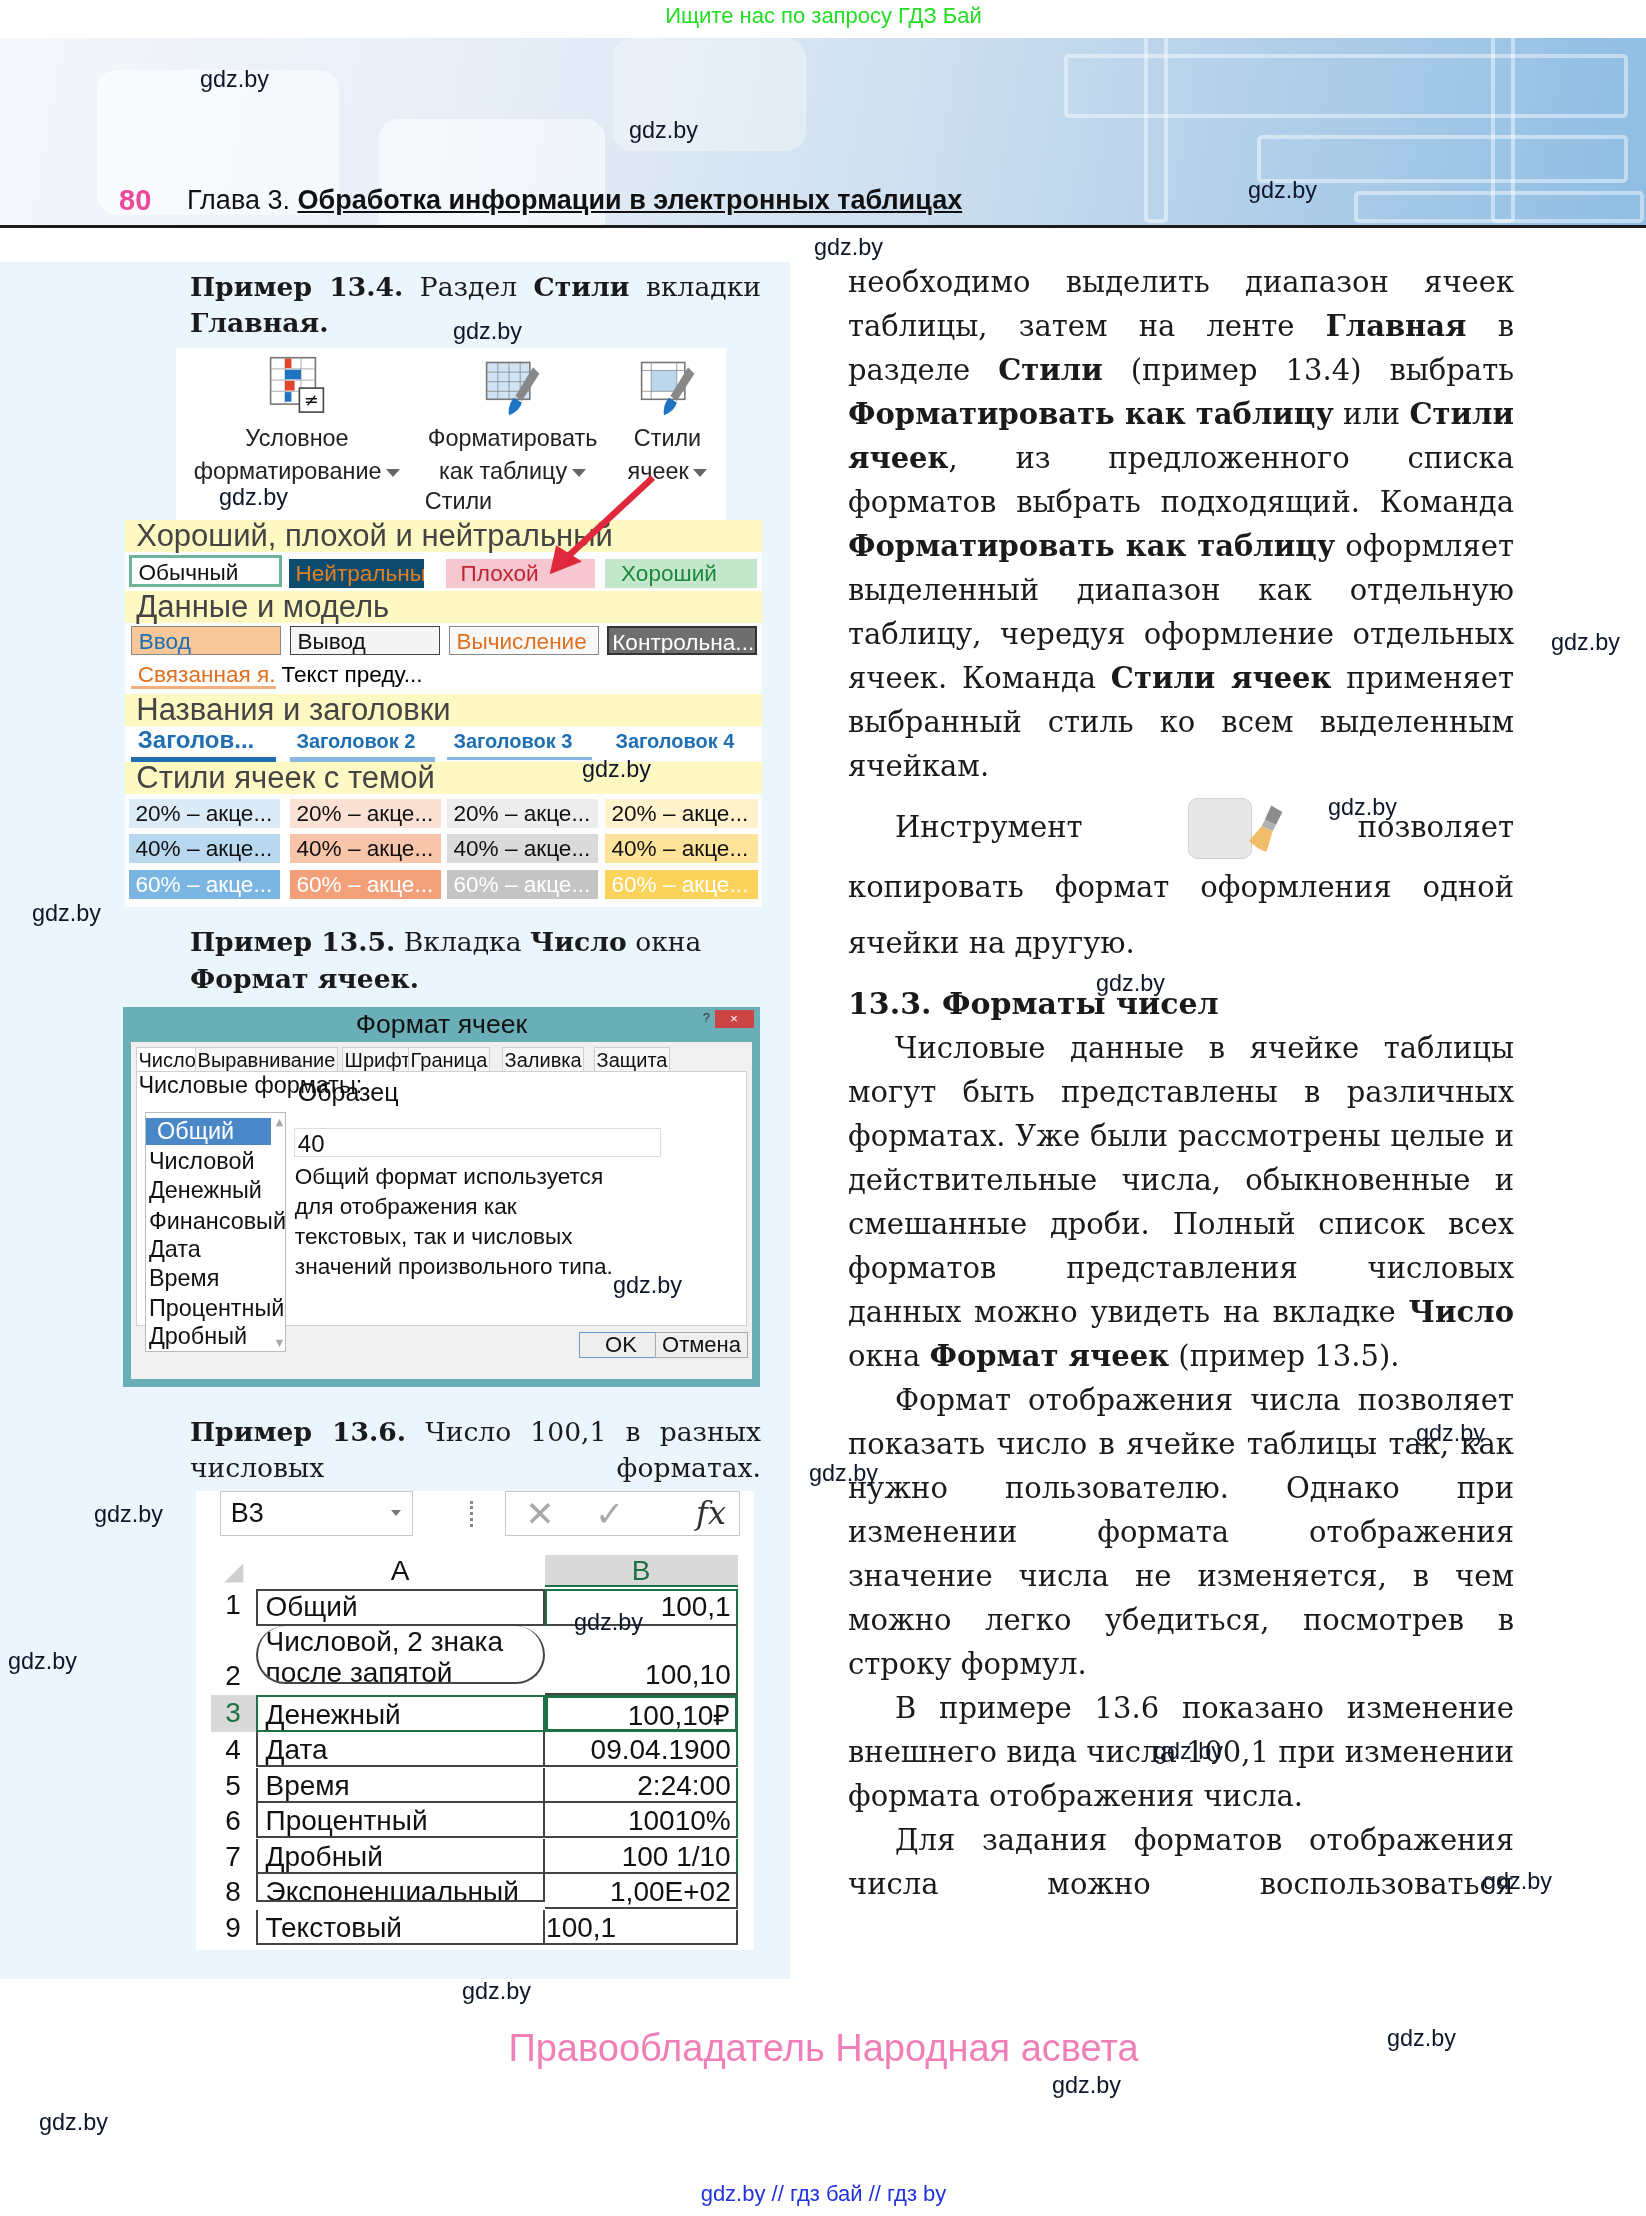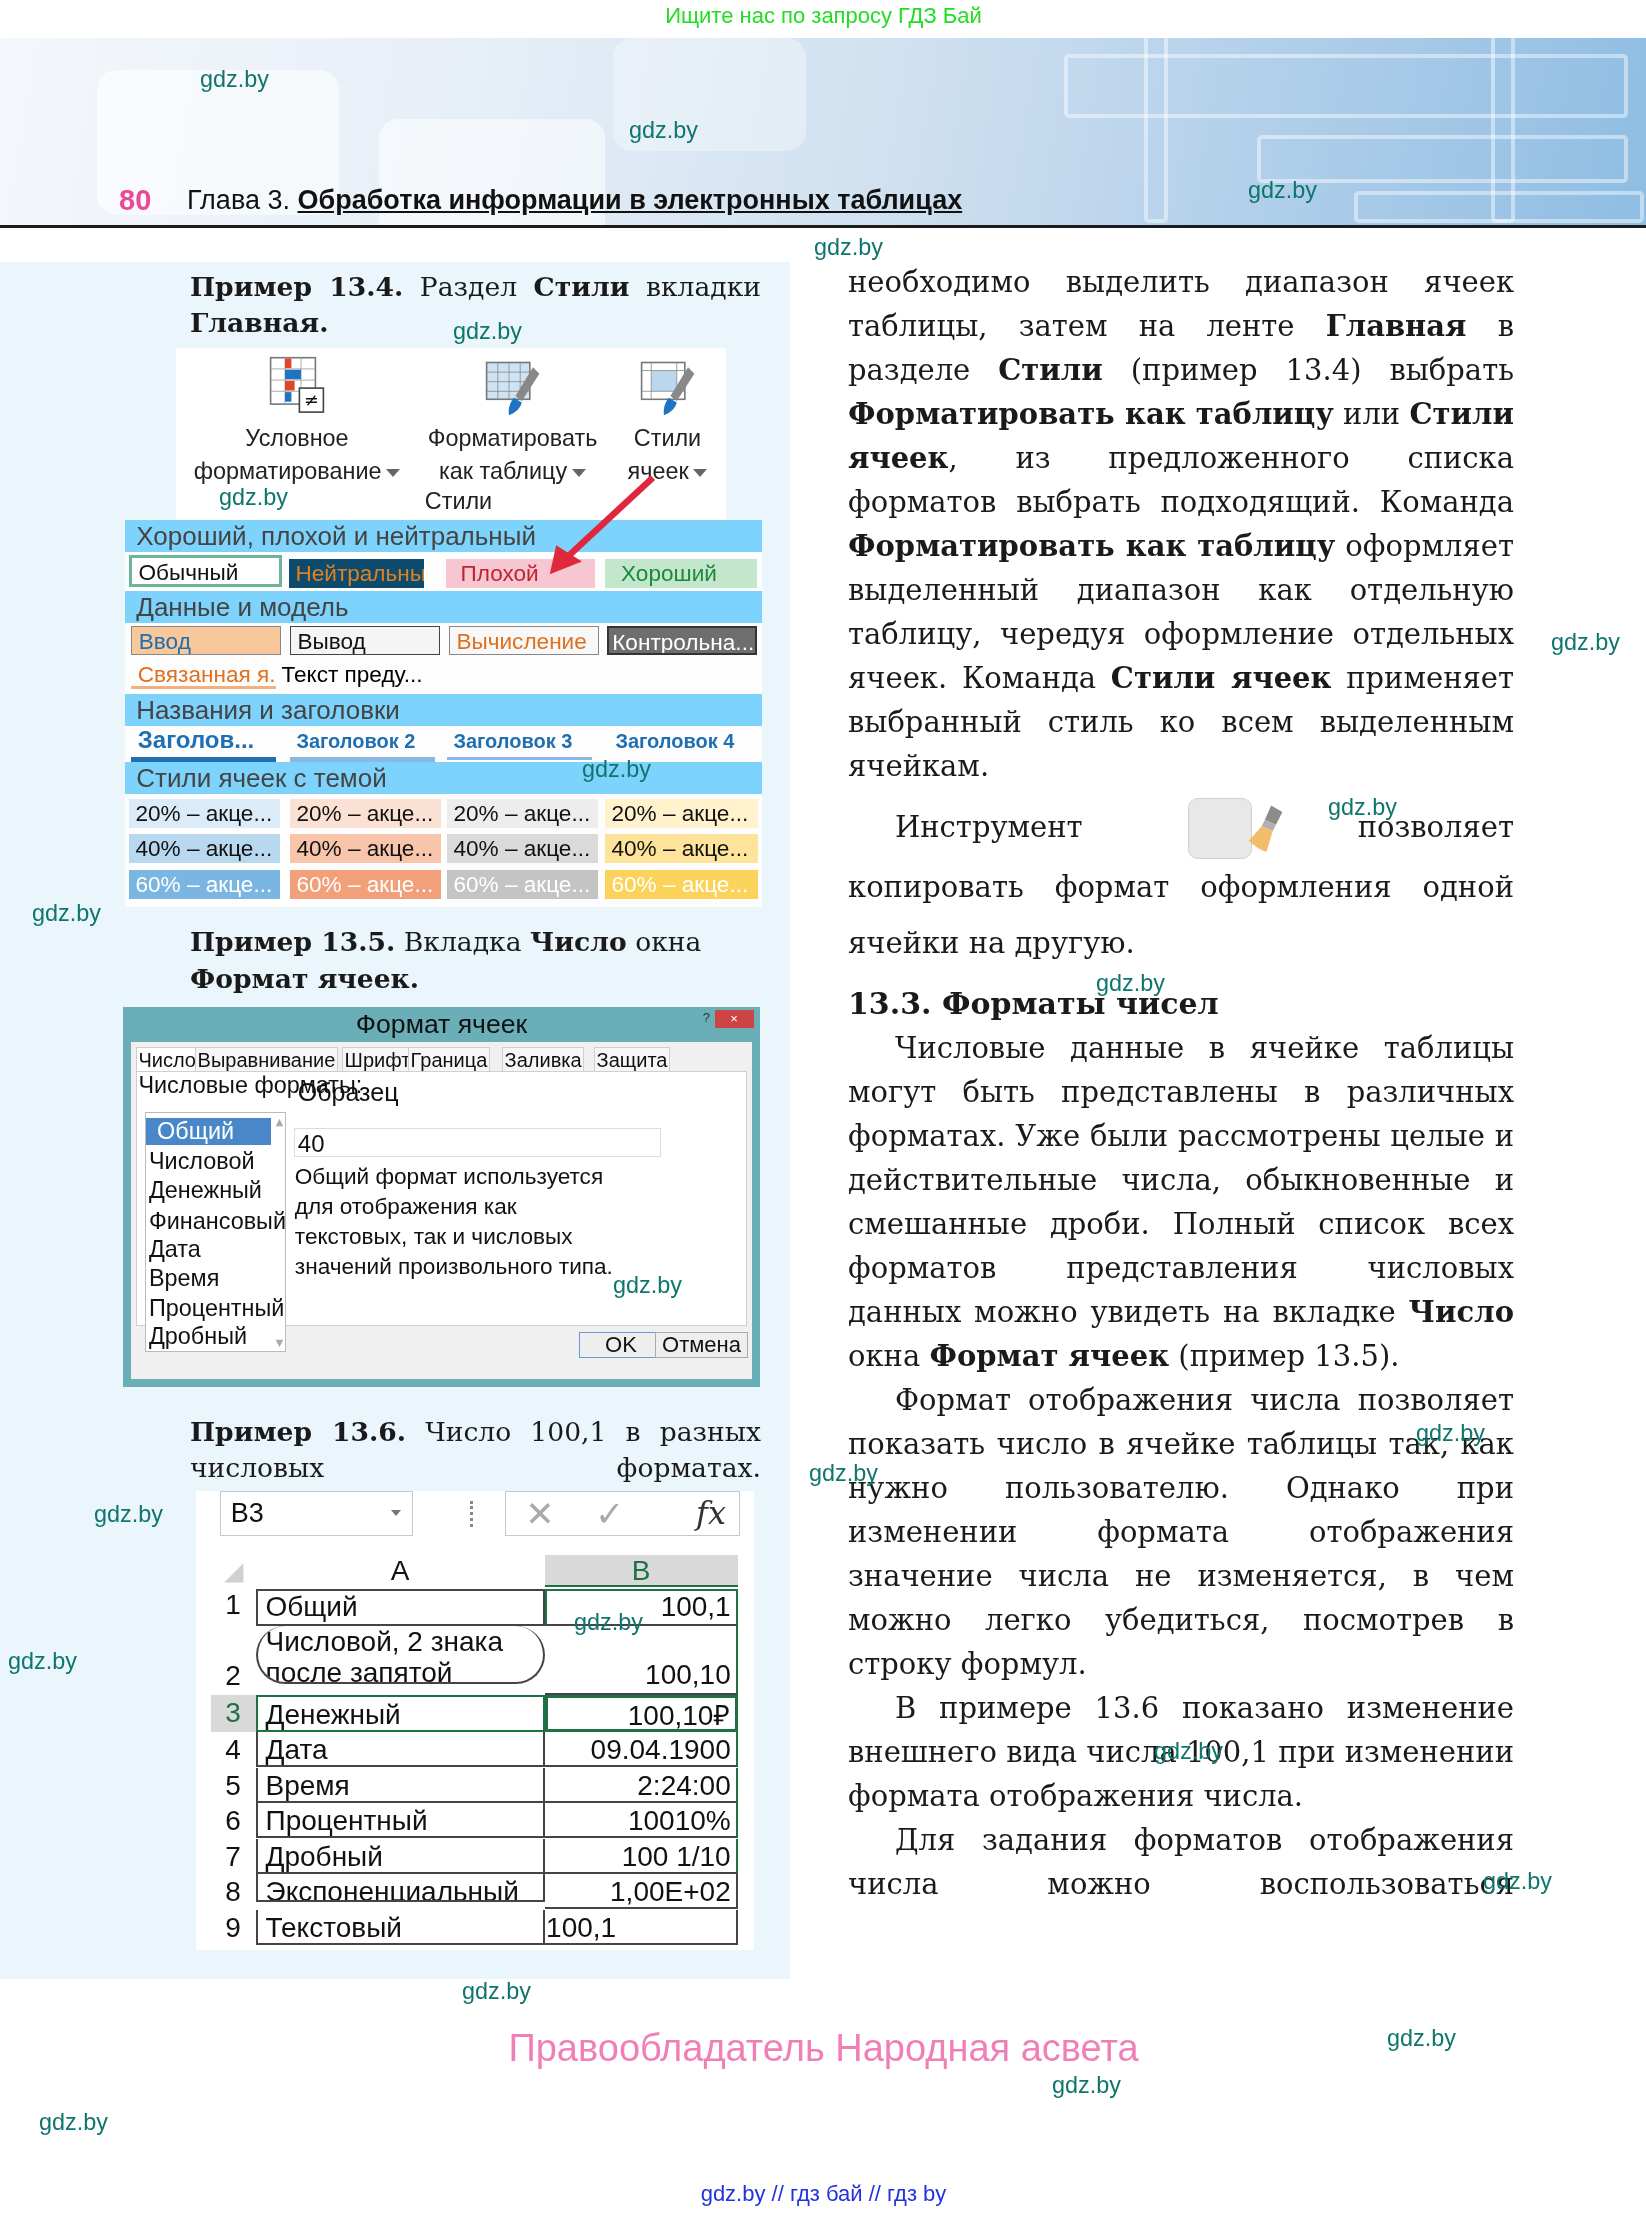--- a/index.html
+++ b/index.html
@@ -28,21 +28,21 @@
   .caption b { font-weight: bold; }
 
   
   #ribbon { left: 176px; top: 348px; width: 550px; height: 173px; background: #ffffff; }
   .rb-btn { position: absolute; text-align: center; font-family: "Liberation Sans", sans-serif; font-size: 23.4px; line-height: 33px; color: #222; }
   .rb-icon { margin: 0 auto 4.8px auto; width: 56px; height: 61px; position: relative; }
   .caret { display: inline-block; width: 0; height: 0; border-left: 7.3px solid transparent; border-right: 7.3px solid transparent; border-top: 8px solid #666; margin-left: 4.8px; vertical-align: middle; }
 
   
   #gallery { left: 125px; top: 520px; width: 637px; height: 387px; background: #fdfdfd; font-family: "Liberation Sans", sans-serif; }
-  .g-head { position: absolute; left: 0; width: 637px; height: 32px; background: #7dd3fc; color: #444; font-size: 26px; line-height: 32px; padding-left: 11.3px; }
+  .g-head { position: absolute; left: 0; width: 637px; height: 32px; background: #fef9c3; color: #444; font-size: 31px; line-height: 32px; padding-left: 11.3px; }
   .g-cell { position: absolute; height: 29px; font-size: 22.6px; line-height: 29px; padding-left: 6.4px; white-space: nowrap; overflow: hidden; }
   .g-hd { position: absolute; font-size: 20px; line-height: 27px; font-weight: bold; color: #1f6fb2; padding-left: 6.4px; white-space: nowrap; }
   .g-hd-line { position: absolute; height: 4.8px; }
 
   
   #dialog { left: 123px; top: 1007px; width: 637px; height: 380px; background: #6aaeb8; }
   #dialog-title { position: absolute; left: 0; top: 0; width: 637px; height: 35px; text-align: center; font-family: "Liberation Sans", sans-serif; font-size: 26.6px; line-height: 35px; color: #111; }
   #dialog-help { position: absolute; right: 50px; top: 3.2px; font-size: 13px; color: #333; font-family: "Liberation Sans", sans-serif; }
   #dialog-close { position: absolute; right: 6.4px; top: 3.2px; width: 39px; height: 17.7px; background: #cc4444; color: #fff; font-size: 13px; text-align: center; line-height: 17.7px; font-family: "Liberation Sans", sans-serif; }
   #dialog-body { position: absolute; left: 8px; top: 35px; width: 621px; height: 337px; background: #f0f0f0; }
@@ -73,21 +73,21 @@
   
   #right-col { left: 848px; top: 260px; width: 666px; font-family: "DejaVu Serif", serif; font-size: 29px; line-height: 44px; color: #1a1a1a; text-align: justify; }
   #right-col p { text-align: justify; text-align-last: justify; }
   #right-col p.last { text-align-last: left; }
   #right-col .indent { text-indent: 47px; }
   #right-col b { font-weight: bold; }
   .brush-icon { display: inline-block; width: 64px; height: 61px; vertical-align: middle; background: #e8e8e8; border-radius: 9.7px; border: 0.8px solid #cfcfcf; position: relative; margin: 0 4.8px; }
   #section-title { font-weight: bold; font-size: 30px; margin-top: 11.3px; }
 
   
-  .wm { position: absolute; font-family: "Liberation Sans", sans-serif; font-size: 23.4px; color: #0f766e; }
+  .wm { position: absolute; font-family: "Liberation Sans", sans-serif; font-size: 23.4px; color: #0f172a; }
 
   #copyright { left: 0; top: 2027px; width: 1647px; text-align: center; font-family: "Liberation Sans", sans-serif; font-size: 38px; color: #f07fb8; }
   #footer-links { left: 0; top: 2181px; width: 1647px; text-align: center; font-family: "Liberation Sans", sans-serif; font-size: 22px; color: #2233dd; }
 </style>
 </head>
 <body>
 
 <div id="promo" class="abs sans">Ищите нас по запросу ГДЗ Бай</div>
 
 <div id="header-band" class="abs">

